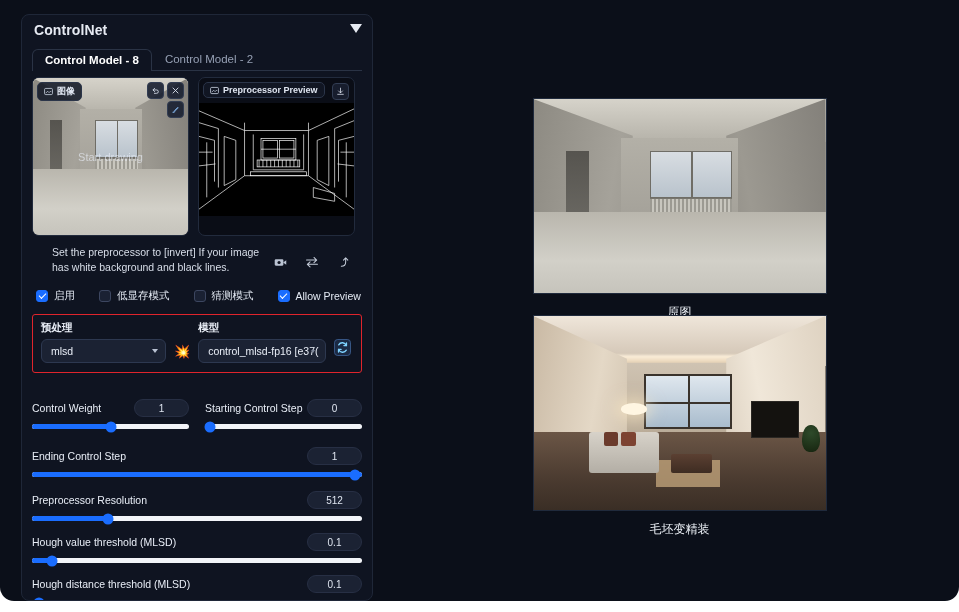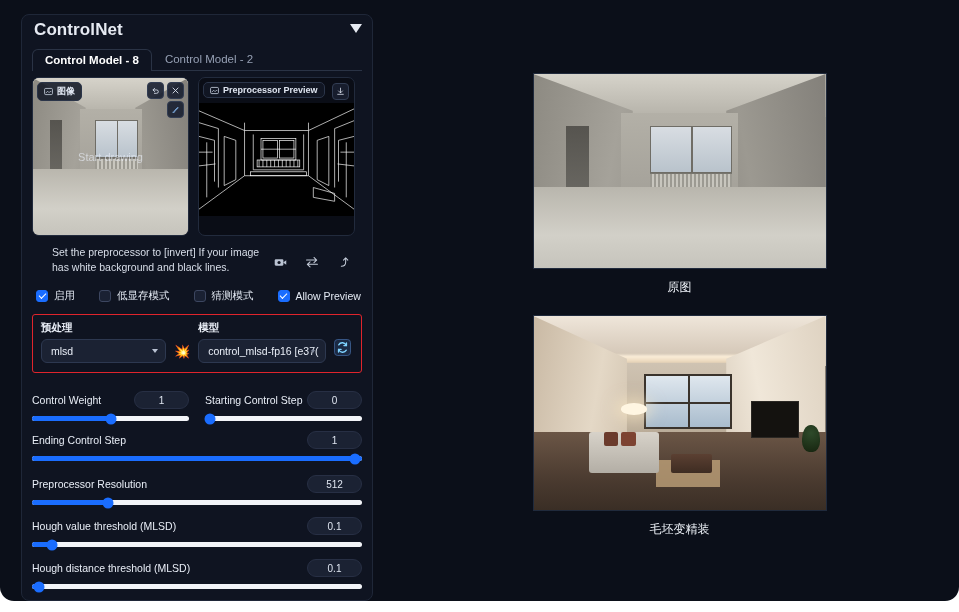--- a/index.html
+++ b/index.html
@@ -26,21 +26,21 @@
     box-sizing: border-box;
     overflow: hidden;
   }
   #cn-header {
     height: 30px;
     display: flex; align-items: center;
     padding: 0 12px;
     position: relative;
   }
   #cn-title {
-    font-size: 17px; color: #e6eaf2; font-weight: 600;
+    font-size: 14px; color: #e6eaf2; font-weight: 600;
     letter-spacing: .1px;
   }
   #cn-caret {
     position: absolute; right: 10px; top: 9px;
     width: 0; height: 0;
     border-left: 6px solid transparent;
     border-right: 6px solid transparent;
     border-top: 9px solid #e6eaf2;
   }
   
@@ -239,21 +239,21 @@
   #sel-preproc { width:125px; }
   #sel-model { width:128px; }
   .boom {
     font-size:13px; line-height:1; color:#ff6a1f; cursor:pointer;
     padding-bottom:5px; user-select:none;
   }
   .refresh-btn { padding-bottom:3px; cursor:pointer; }
   
   .slider-grid { margin-top:8px; }
   .sl-pair { display:flex; gap:16px; }
-  .sl { flex:1; margin-top:10px; }
+  .sl { flex:1; margin-top:18px; }
   .sl-head { display:flex; align-items:center; justify-content:space-between; }
   .sl-label { font-size:10.5px; color:#e8edf6; }
   .sl-val {
     width:55px;height:18px;border-radius:9px;background:#1b2233;border:1px solid #272f44;
     font-size:10px;color:#dfe5f0;display:flex;align-items:center;justify-content:center;
     box-sizing:border-box; cursor:text;
   }
   .track {
     position:relative; height:5px; border-radius:3px; background:#f2f4f8; margin-top:7px;
     cursor:pointer;
@@ -591,21 +591,21 @@
         </div>
       </div>
 
       <div class="mode-label">缩放模式</div>
 
     </div>
   </div>
 
   <div id="results">
 
-    <div class="result" style="top:73px">
+    <div class="result" style="top:98px">
       <div class="frame">
         <div class="photo-raw">
           <div class="ceiling"></div>
           <div class="wall-l"></div>
           <div class="wall-r"></div>
           <div class="backwall"></div>
           <div class="window"></div>
           <div class="railing"></div>
           <div class="blackbox"></div>
           <div class="door-l"></div>

